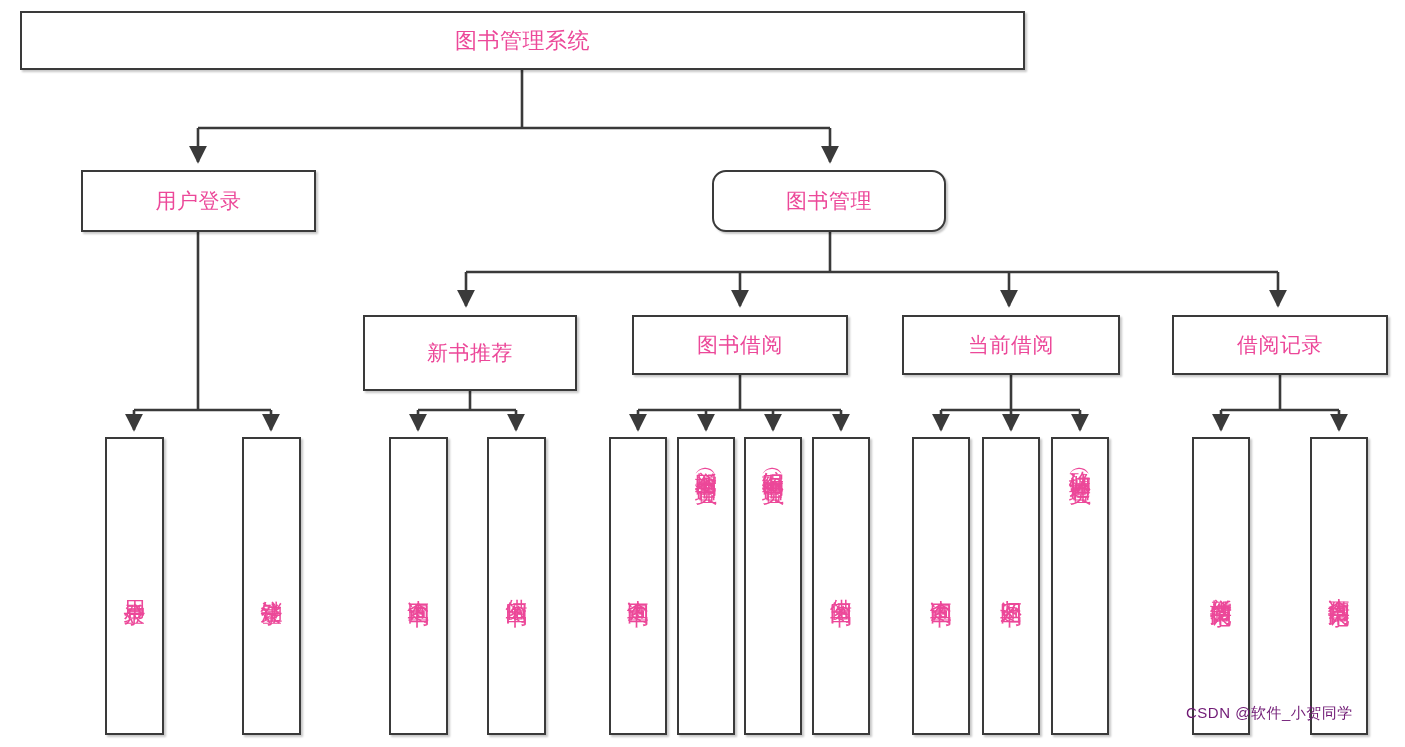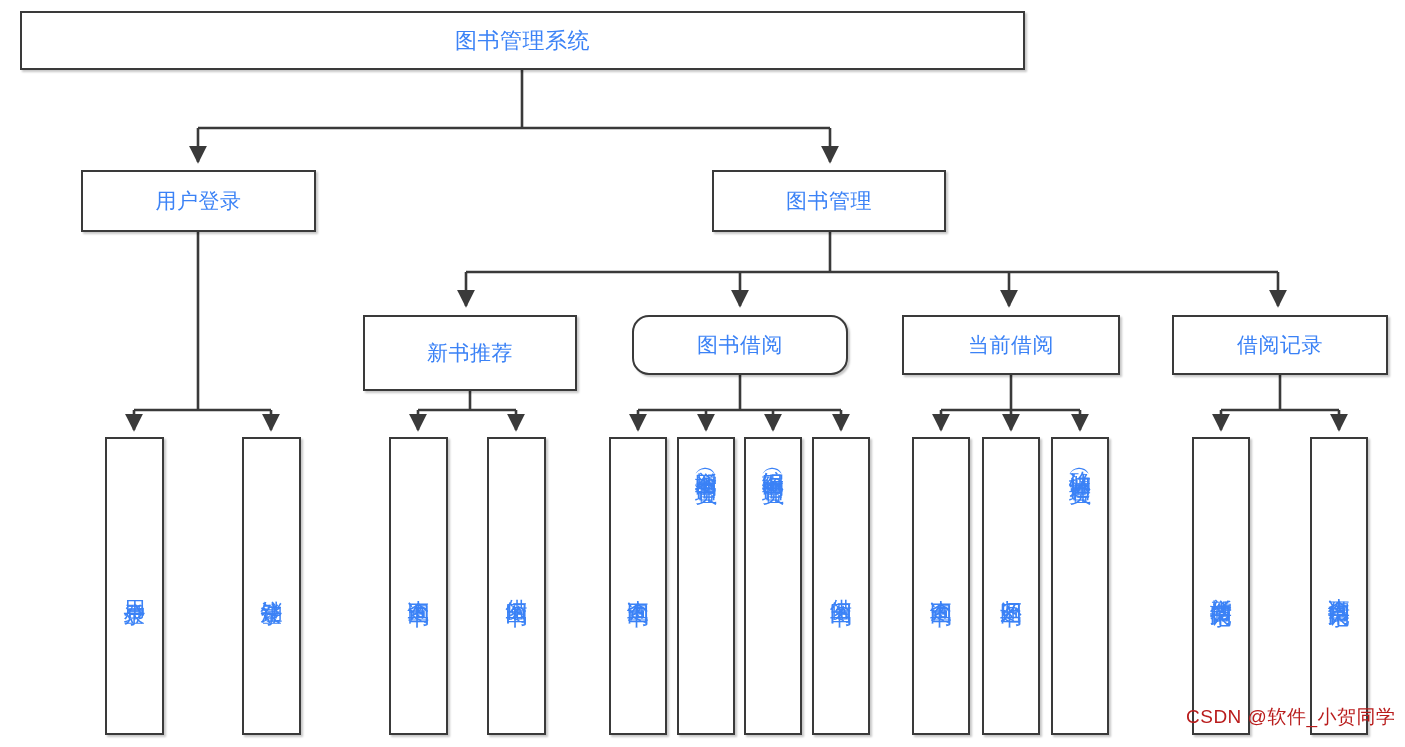--- a/index.html
+++ b/index.html
@@ -30,21 +30,21 @@
     box-sizing: border-box;
     border: 2.5px solid #3a3a3a;
     background: #ffffff;
     box-shadow: 2px 2px 2px rgba(0,0,0,0.22);
     display: flex;
     align-items: center;
     justify-content: center;
     overflow: hidden;
   }
   .node .label {
-    color: #3b82f6;
+    color: #ec4899;
     font-size: 21px;
     line-height: 1.16;
     letter-spacing: 0.5px;
     white-space: nowrap;
     text-align: center;
   }
   .node.root .label { font-size: 22px; }
   .node.vert {
     align-items: flex-start;
     padding-top: 14px;
@@ -56,22 +56,22 @@
     letter-spacing: 2px;
     line-height: 1;
     white-space: nowrap;
   }
   .node.vert.midtext {
     align-items: center;
     padding-top: 0;
   }
   .watermark {
     position: absolute;
-    color: #b91c1c;
-    font-size: 19px;
+    color: #701a75;
+    font-size: 15px;
     white-space: nowrap;
     letter-spacing: 0.5px;
     left: 1186px;
     top: 704px;
   }
 </style>
 </head>
 <body>
 
 <div id="canvas">
@@ -126,28 +126,28 @@
     </g>
   </svg>
 
   <div class="node root" style="left:20px; top:11px; width:1005px; height:59px;">
     <span class="label">图书管理系统</span>
   </div>
 
   <div class="node" style="left:81px; top:170px; width:235px; height:62px;">
     <span class="label">用户登录</span>
   </div>
-  <div class="node" style="left:712px; top:170px; width:234px; height:62px;">
+  <div class="node" style="left:712px; top:170px; width:234px; height:62px;border-radius:14px;">
     <span class="label">图书管理</span>
   </div>
 
   <div class="node" style="left:363px; top:315px; width:214px; height:76px;">
     <span class="label">新书推荐</span>
   </div>
-  <div class="node" style="left:632px; top:315px; width:216px; height:60px;border-radius:17px;">
+  <div class="node" style="left:632px; top:315px; width:216px; height:60px;">
     <span class="label">图书借阅</span>
   </div>
   <div class="node" style="left:1172px; top:315px; width:216px; height:60px;">
     <span class="label">借阅记录</span>
   </div>
   <div class="node" style="left:902px; top:315px; width:218px; height:60px;">
     <span class="label">当前借阅</span>
   </div>
 
   <div class="node vert midtext" style="left:105px; top:437px; width:59px; height:298px;">

